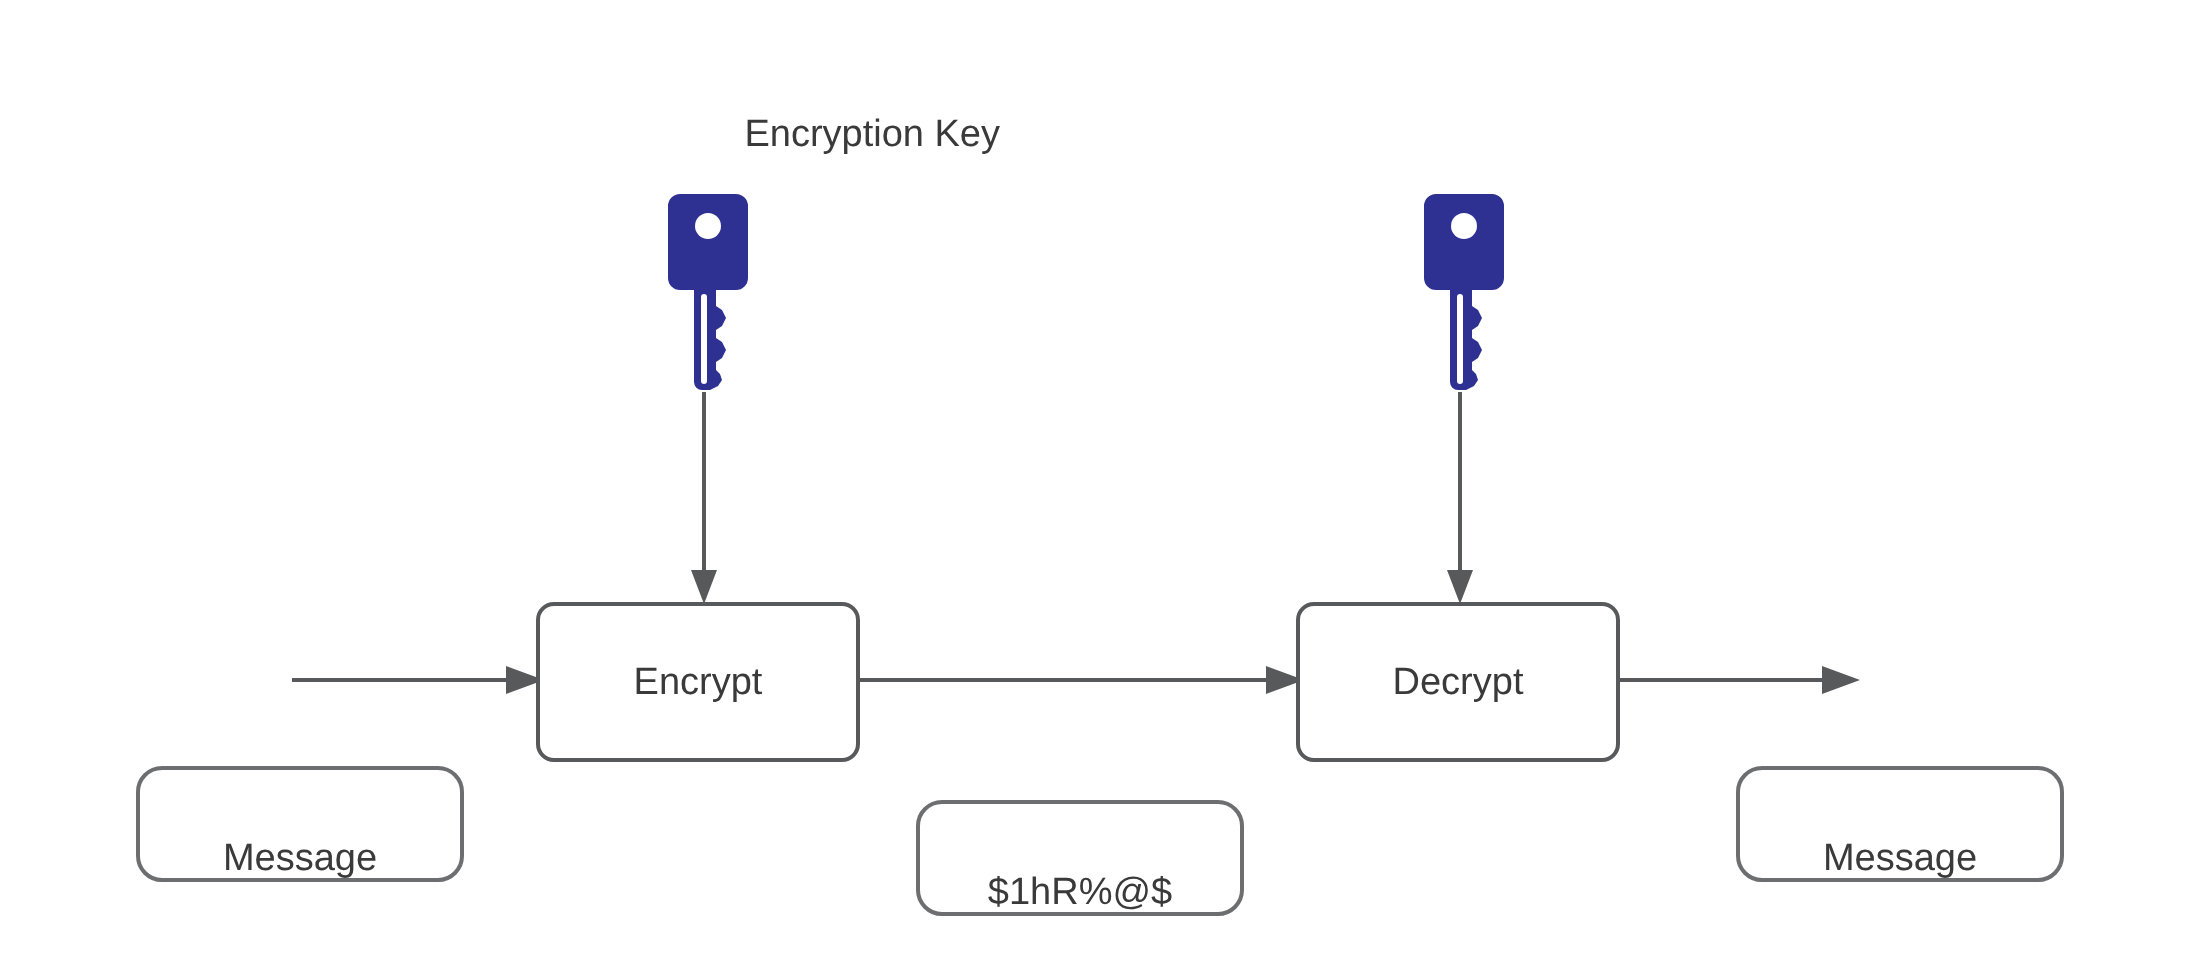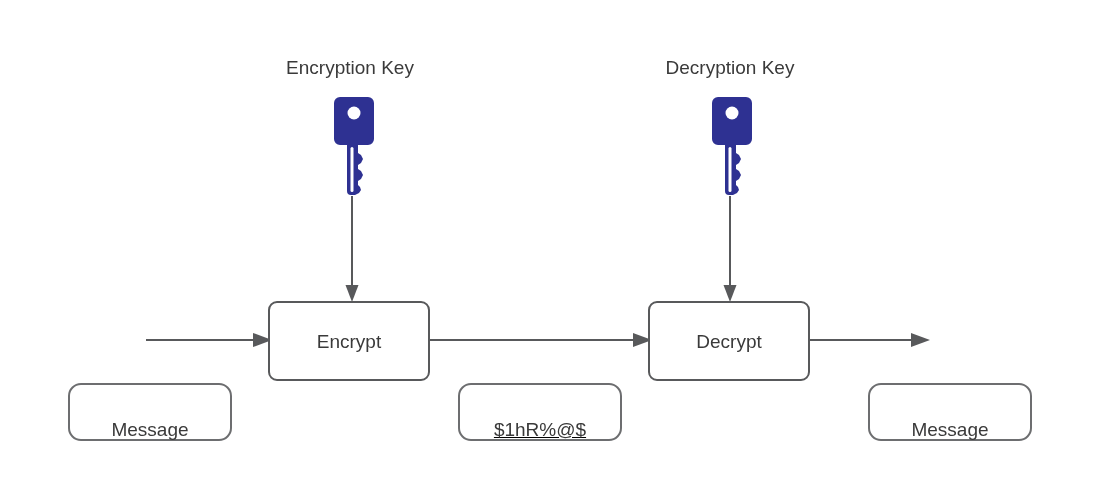--- a/index.html
+++ b/index.html
@@ -14,21 +14,21 @@
     background: #ffffff;
     overflow: hidden;
     font-family: "Liberation Sans", sans-serif;
   }
   .label {
     position: absolute;
     color: #3a3a3a;
     font-size: 19px;
     line-height: 1;
     white-space: nowrap;
-    text-align: center;
+    text-align: right;
   }
   .key-label { top: 58px; width: 300px; }
   #key-label-enc { left: 200px; }
   #key-label-dec { left: 580px; }
 
   .key-icon {
     position: absolute;
     top: 97px;
     width: 40px;
     height: 106px;
@@ -67,40 +67,39 @@
     display: flex;
     align-items: flex-end;
     justify-content: center;
   }
   .data-box span {
     font-size: 19px;
     color: #3a3a3a;
     line-height: 1;
   }
   #box-plaintext-in  { left: 68px;  top: 383px; }
-  #box-ciphertext    { left: 458px; top: 383px; text-decoration: underline; }
+  #box-ciphertext    { left: 458px; top: 400px; }
   #box-plaintext-out { left: 868px; top: 383px; }
 
   .arrow-svg {
     position: absolute;
     overflow: visible;
   }
   #arrow-input       { left: 146px; top: 326px; width: 126px; height: 28px; }
   #arrow-mid         { left: 428px; top: 326px; width: 224px; height: 28px; }
   #arrow-output      { left: 808px; top: 326px; width: 122px; height: 28px; }
   #arrow-key-enc     { left: 338px; top: 196px; width: 28px; height: 108px; }
   #arrow-key-dec     { left: 716px; top: 196px; width: 28px; height: 108px; }
 </style>
 </head>
 <body>
 
 <div id="canvas">
 
   <div class="label key-label" id="key-label-enc">Encryption Key</div>
-  <div class="label key-label" id="key-label-dec">Decryption Key</div>
 
   <svg class="key-icon" id="key-icon-enc" viewBox="0 0 40 106">
     <path d="M6 0 H34 A6 6 0 0 1 40 6 V42 A6 6 0 0 1 34 48 H24
              V56 L27 58 L29 62 L27 66 L24 68 V72
              L27 74 L29 78 L27 82 L24 84 V88
              L26 90 L27 93 L25 96 L21 98 H17 A4 4 0 0 1 13 94 V48
              H6 A6 6 0 0 1 0 42 V6 A6 6 0 0 1 6 0 Z" fill="#2e3192"></path>
     <circle cx="20" cy="16" r="6.5" fill="#ffffff"></circle>
     <rect x="16.5" y="50" width="3" height="45" rx="1.5" fill="#ffffff"></rect>
   </svg>

